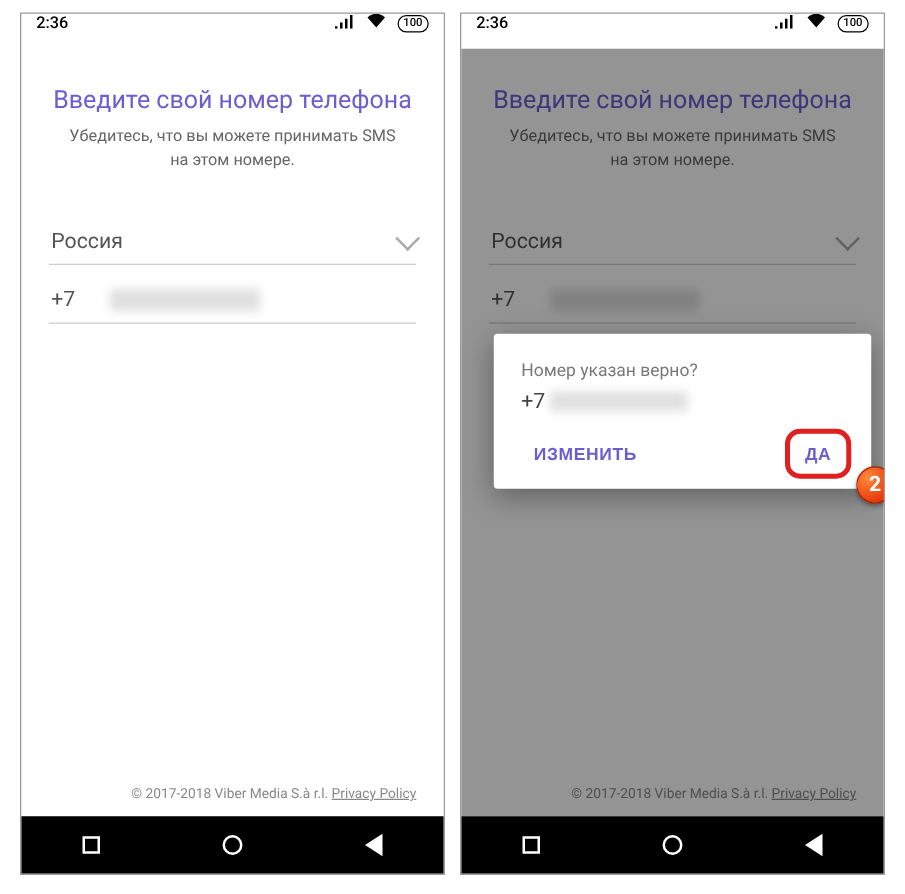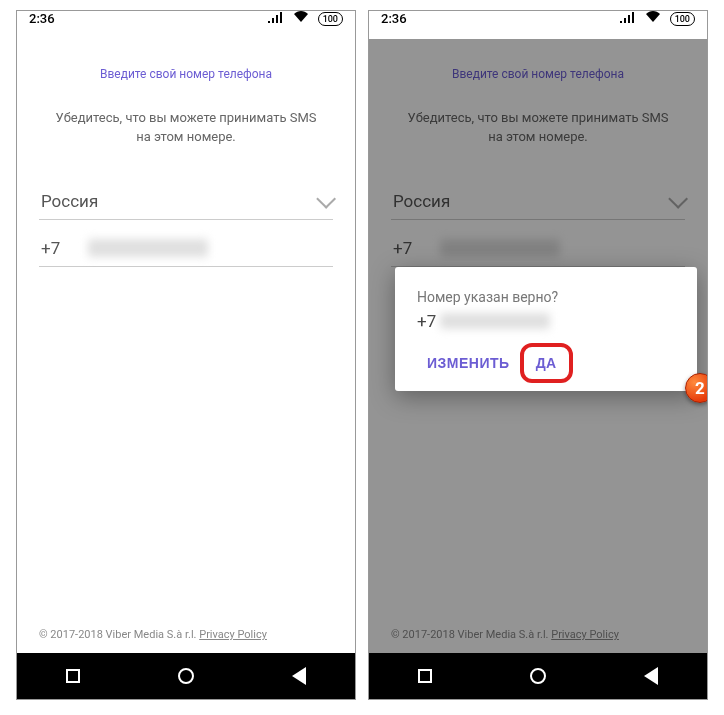--- a/index.html
+++ b/index.html
@@ -41,24 +41,24 @@
   }
   .content {
     flex: 1;
     padding: 28px 22px 0;
     display: flex;
     flex-direction: column;
     position: relative;
   }
   .title {
     color: #6c5dd3;
-    font-size: 12px;
+    font-size: 20px;
     text-align: center;
     font-weight: 400;
-    margin-bottom: 28px;
+    margin-bottom: 10px;
   }
   .subtitle {
     color: #666;
     font-size: 13px;
     text-align: center;
     line-height: 1.45;
     margin-bottom: 36px;
     padding: 0 8px;
   }
   .field-row {
@@ -111,21 +111,21 @@
     border-radius: 50%;
     background: radial-gradient(circle at 30% 30%, #ff8a3c, #e63a0a 70%);
     color: #fff;
     font-weight: 700;
     font-size: 17px;
     display: flex; align-items: center; justify-content: center;
     box-shadow: 0 2px 4px rgba(0,0,0,0.4);
     border: 1px solid #a82000;
   }
   .footer {
-    text-align: left;
+    text-align: right;
     font-size: 11px;
     color: #888;
     padding-bottom: 12px;
   }
   .footer a { color: #888; }
   .navbar {
     height: 46px;
     background: #000;
     display: flex;
     align-items: center;
@@ -150,21 +150,21 @@
     left: 26px; right: 10px;
     top: 228px;
     background: #fff;
     border-radius: 3px;
     padding: 22px 22px 12px;
     box-shadow: 0 6px 24px rgba(0,0,0,0.35);
   }
   .dialog .q { color: #777; font-size: 14px; margin-bottom: 6px; }
   .dialog .num { color: #444; font-size: 17px; margin-bottom: 16px; display:flex; align-items:center; gap:4px;}
   .dialog .msg { color: #777; font-size: 13.5px; line-height: 1.45; margin-bottom: 18px; }
-  .dialog .actions { display: flex; justify-content: flex-start; gap: 6px; align-items: center; }
+  .dialog .actions { display: flex; justify-content: space-between; gap: 6px; align-items: center; }
   .dlg-btn {
     background: none; border: none;
     color: #6c5dd3;
     font-size: 14px;
     font-weight: 600;
     letter-spacing: 0.5px;
     padding: 8px 10px;
     cursor: pointer;
   }
   .yes-wrap { position: relative; }

